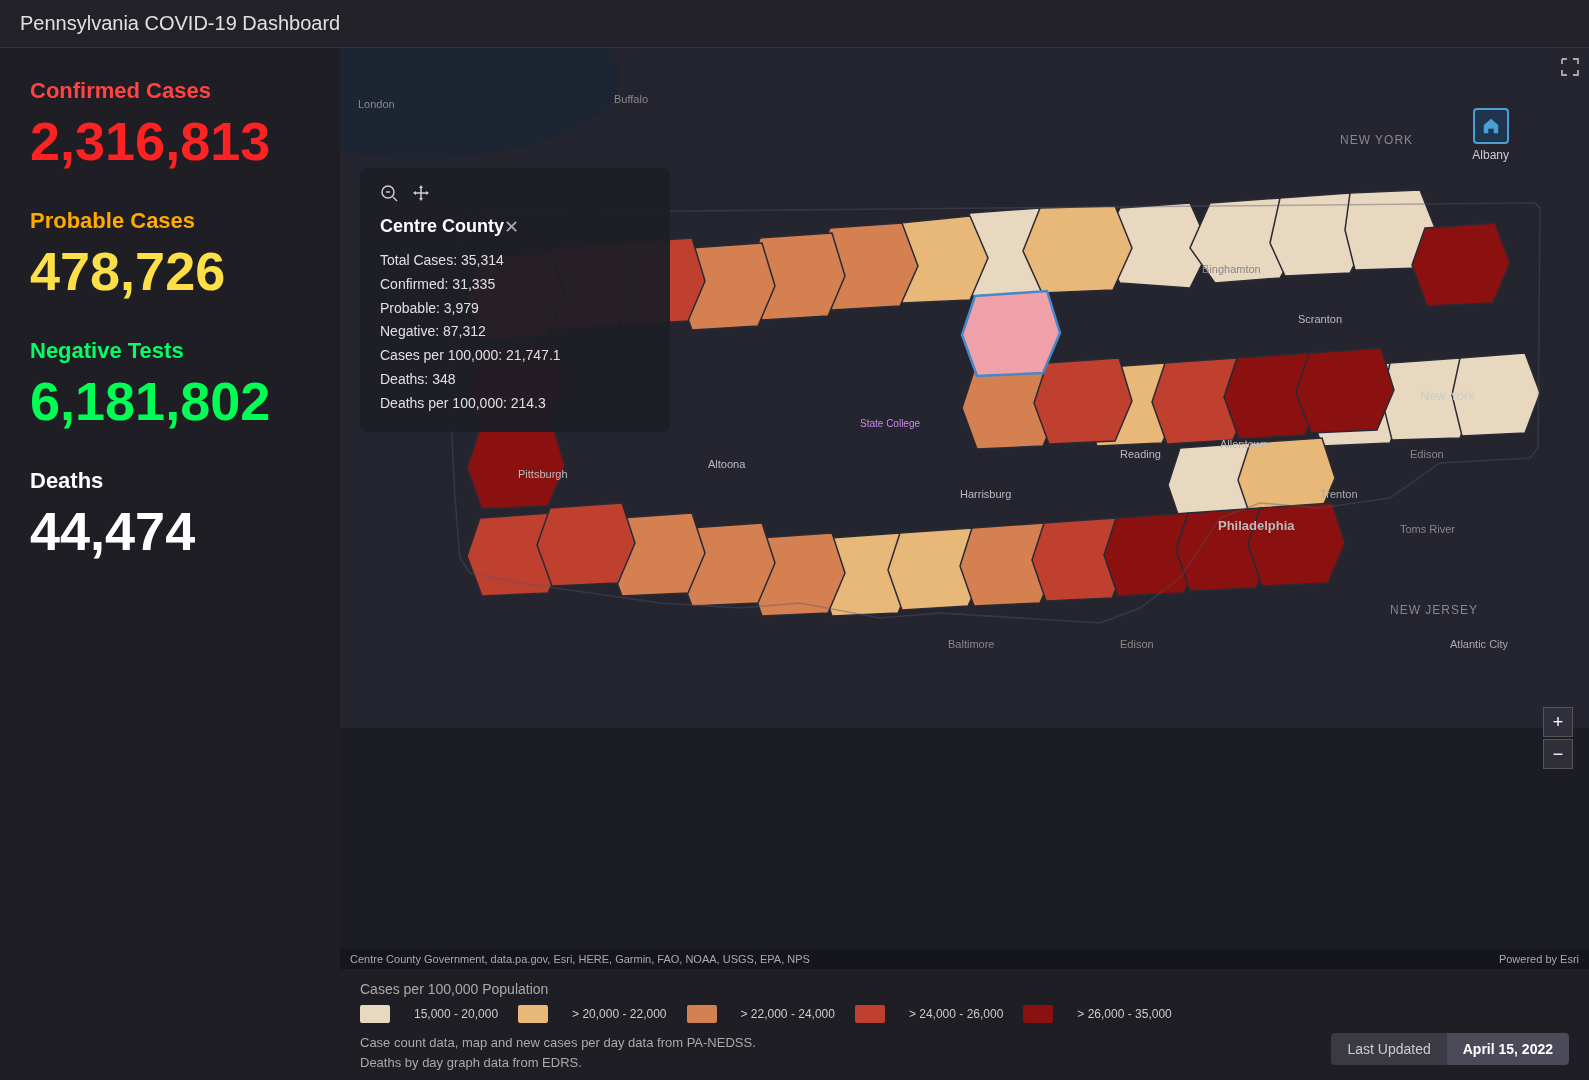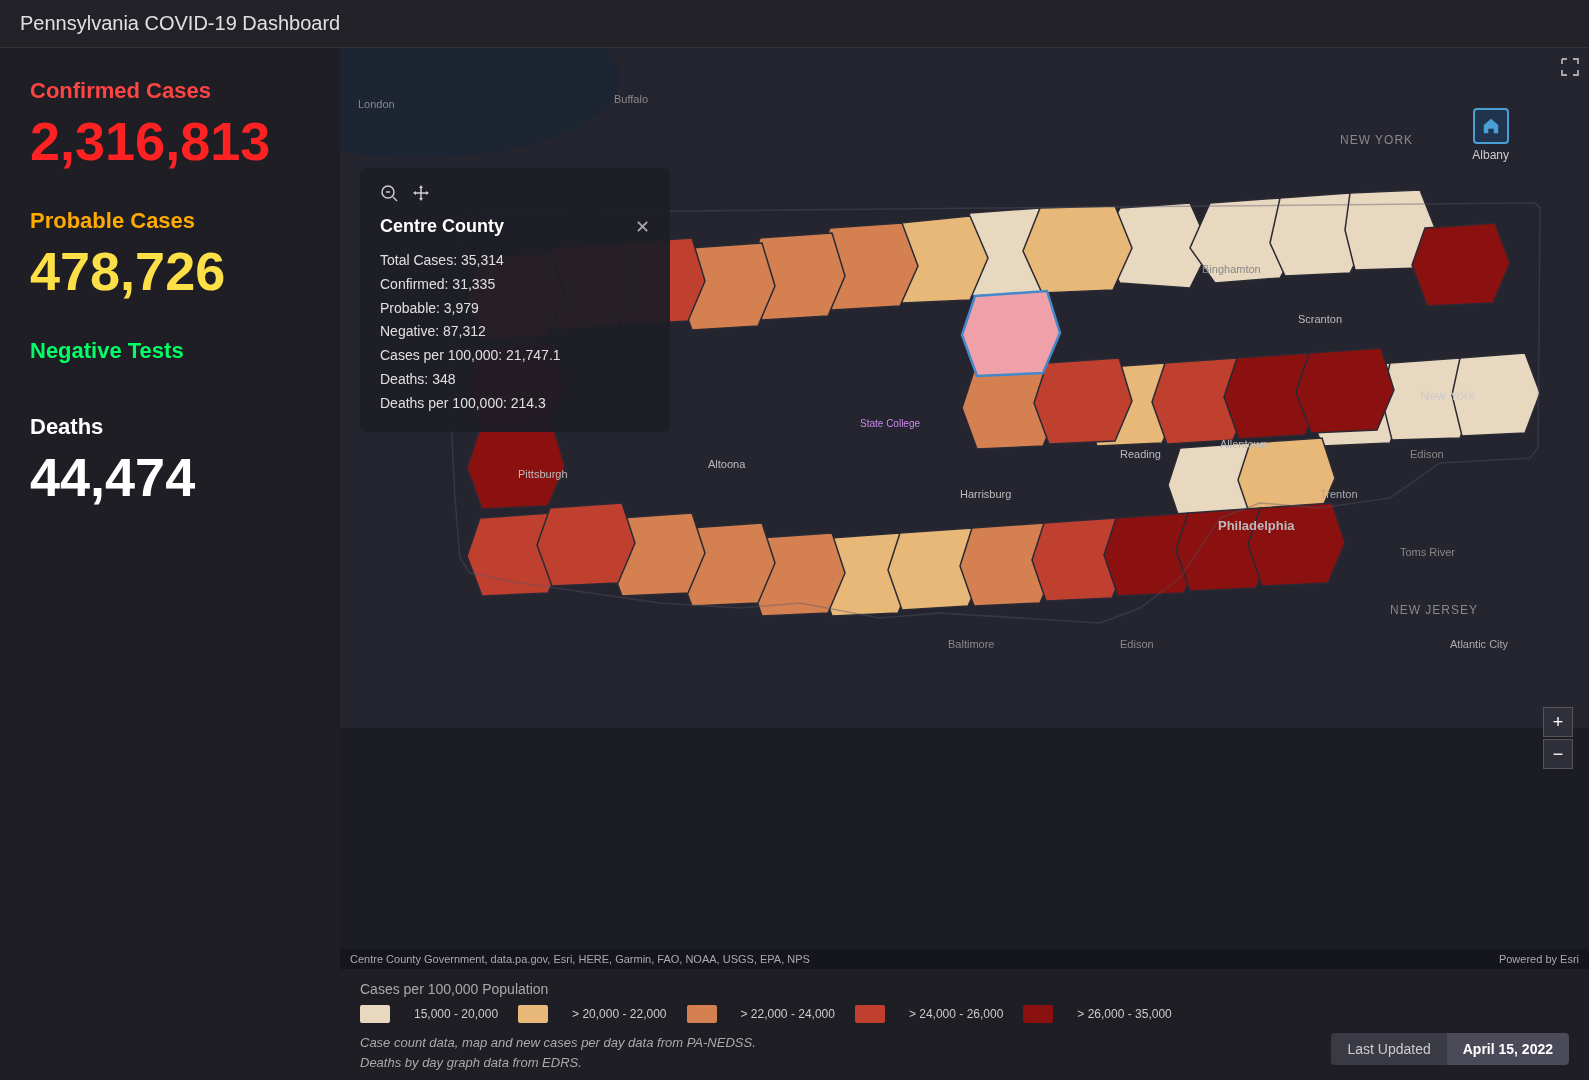--- a/index.html
+++ b/index.html
@@ -100,21 +100,20 @@
       left: 20px;
       background: rgba(30,30,38,0.95);
       border-radius: 6px;
       padding: 16px 20px;
       width: 310px;
       z-index: 10;
     }
 
     .popup-header {
       display: flex;
-      justify-content: space-between;
       align-items: center;
       margin-bottom: 12px;
     }
 
     .popup-title {
       font-size: 18px;
       font-weight: 700;
       color: #fff;
     }
 
@@ -251,21 +250,20 @@
     .footnote-row {
       display: flex;
       align-items: flex-start;
       justify-content: space-between;
       gap: 20px;
     }
 
     .footnote-text {
       font-size: 13px;
       color: #aaa;
-      font-style: italic;
       max-width: 440px;
       line-height: 1.5;
     }
 
     .last-updated-box {
       display: flex;
       align-items: center;
       gap: 0;
       flex-shrink: 0;
       padding-left: 34px;
@@ -325,20 +323,21 @@
       <div class="stat-value confirmed-value">2,316,813</div>
     </div>
 
     <div class="stat-block">
       <div class="stat-label probable-label">Probable Cases</div>
       <div class="stat-value probable-value">478,726</div>
     </div>
 
     <div class="stat-block">
       <div class="stat-label negative-label">Negative Tests</div>
+      <div class="stat-value negative-value">6,181,802</div>
     </div>
 
     <div class="stat-block">
       <div class="stat-label deaths-label">Deaths</div>
       <div class="stat-value deaths-value">44,474</div>
     </div>
 
   </div>
 
   <div class="right-panel">
@@ -412,21 +411,21 @@
       <div class="map-city" style="left:958px; top:265px;">Scranton</div>
       <div class="map-city" style="left: 878px; top: 470px; font-size: 13px; font-weight: 600;">Philadelphia</div>
 
       <div class="map-city" style="left:274px; top:45px; color:#888;">Buffalo</div>
       <div class="map-city" style="left:18px; top:50px; color:#888;">London</div>
       <div class="map-city" style="left:862px; top:215px; color:#888;">Binghamton</div>
       <div class="map-city" style="left:1080px; top:340px; color:#ccc; font-size:13px; font-weight:500;">New York</div>
       <div class="map-city" style="left:608px; top:590px; color:#888;">Baltimore</div>
       <div class="map-city" style="left:780px; top:590px; color:#888;">Edison</div>
       <div class="map-city" style="left:980px; top:440px; color:#aaa;">Trenton</div>
-      <div class="map-city" style="left:1060px; top:475px; color:#888;margin-top:23px;">Toms River</div>
+      <div class="map-city" style="left:1060px; top:475px; color:#888;">Toms River</div>
       <div class="map-city" style="left:1070px; top:400px; color:#888;">Edison</div>
 
       <div class="map-region-label" style="left:1050px; top:555px;">NEW JERSEY</div>
       <div class="map-region-label" style="left:1000px; top:85px;">NEW YORK</div>
 
       <div class="map-city" style="left:1110px; top:590px; color:#aaa;">Atlantic City</div>
 
       <div class="albany-marker">
         <div class="albany-icon">
           <svg width="18" height="18" viewBox="0 0 20 20" fill="#4a9fd4">

